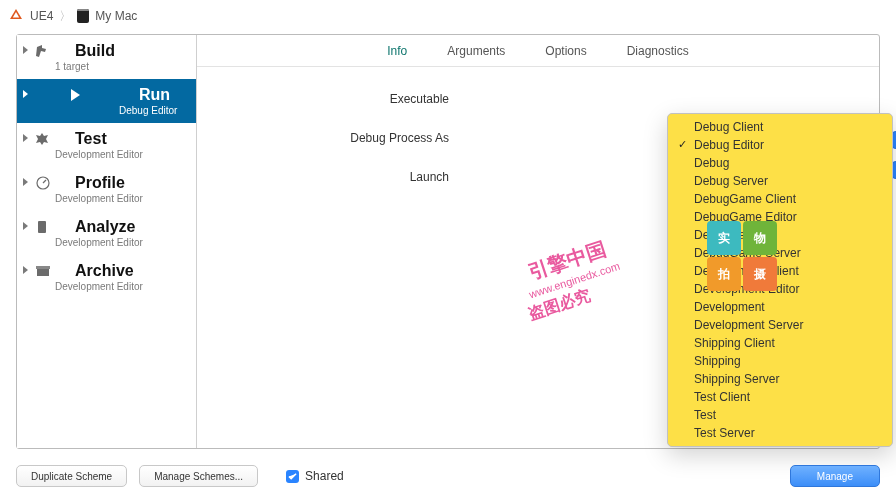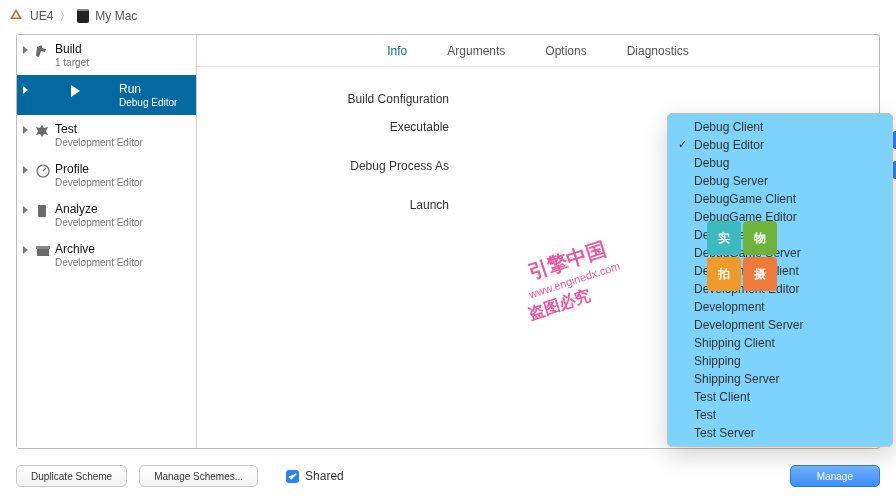--- a/index.html
+++ b/index.html
@@ -16,38 +16,38 @@
 .panel { position:absolute; left:16px; right:16px; top:34px; bottom:52px; border:1px solid #bbb; border-radius:3px; display:flex; background:#fff; }
 .sidebar { width:180px; border-right:1px solid #cfcfcf; background:#fff; overflow:hidden; }
 .content { flex:1; position:relative; }
 
 
 .srow { display:flex; align-items:flex-start; padding:7px 8px 7px 4px; gap:4px; cursor:default; }
 .srow .disclosure { width:10px; height:10px; margin-top:3px; display:flex; align-items:center; justify-content:center; }
 .srow .disclosure svg{ fill:#7a7a7a; }
 .srow .sicon { width:16px; height:16px; margin-top:1px; display:flex; align-items:center; justify-content:center; }
 .srow .stext { display:flex; flex-direction:column; }
-.srow .stitle { font-size:12px; font-weight:400; color:#111; }
+.srow .stitle { font-size:16px; font-weight:700; color:#111;margin-left:20px; }
 .srow .ssub  { font-size:10px; color:#7a7a7a; margin-top:1px;}
 .srow.sel { background:#0369a1;gap:36px; }
 .srow.sel .stitle, .srow.sel .ssub { color:#fff; }
 .srow.sel .disclosure svg{ fill:#fff; }
 
 
 .tabs { height:32px; display:flex; align-items:center; justify-content:center; gap:40px; font-size:12px; color:#555; border-bottom:1px solid #e3e3e3; }
 .tab { cursor:default; }
 .tab.active{ color:#0f766e; }
 
 
 .form { padding:18px 16px 0 0; font-size:12px; color:#333; }
 .form-row { display:flex; align-items:center; height:28px; }
 .form-row .fl { width:260px; text-align:right; padding-right:8px; }
 
 
-.popup { position:absolute; left:470px; top:78px; width:226px; background:#7dd3fc; border:1px solid #c1c1c1; border-radius:5px; box-shadow:0 8px 24px rgba(0,0,0,.18); padding:4px 0; }
+.popup { position:absolute; left:470px; top:78px; width:226px; background:#fde047; border:1px solid #c1c1c1; border-radius:5px; box-shadow:0 8px 24px rgba(0,0,0,.18); padding:4px 0; }
 .popup .pitem { padding:2px 14px 2px 26px; font-size:12px; position:relative; cursor:default; white-space:nowrap; }
 .popup .pitem.check:before{ content:"✓"; position:absolute; left:10px; font-size:11px; color:#222;}
 
 .peek { position:absolute; width:18px; height:18px; background:#2a84ff; border-radius:4px; box-shadow:inset 0 0 0 1px rgba(0,0,0,.1); }
 .peek.p1{ left:695px; top:96px;}
 .peek.p2{ left:695px; top:126px;}
 
 
 .bottombar { position:absolute; left:16px; right:16px; bottom:10px; height:30px; display:flex; align-items:center;}
 .mac-btn { height:22px; border:1px solid #c8c8c8; background:linear-gradient(#fff,#f2f2f2); border-radius:5px; padding:0 14px; font-size:10px; display:inline-flex; align-items:center; cursor:default;}
@@ -189,23 +189,20 @@
 
   <div class="content">
     <div class="tabs">
       <span class="tab active">Info</span>
       <span class="tab">Arguments</span>
       <span class="tab">Options</span>
       <span class="tab">Diagnostics</span>
     </div>
 
     <div class="form">
-      <div class="form-row">
-          <div class="fl">Build Configuration</div>
-        </div>
       <div class="form-row">
           <div class="fl">Executable</div>
         </div>
       <div class="form-row" style="height:50px">
           <div class="fl">Debug Process As</div>
         </div>
       <div class="form-row">
           <div class="fl">Launch</div>
         </div>
     </div>

